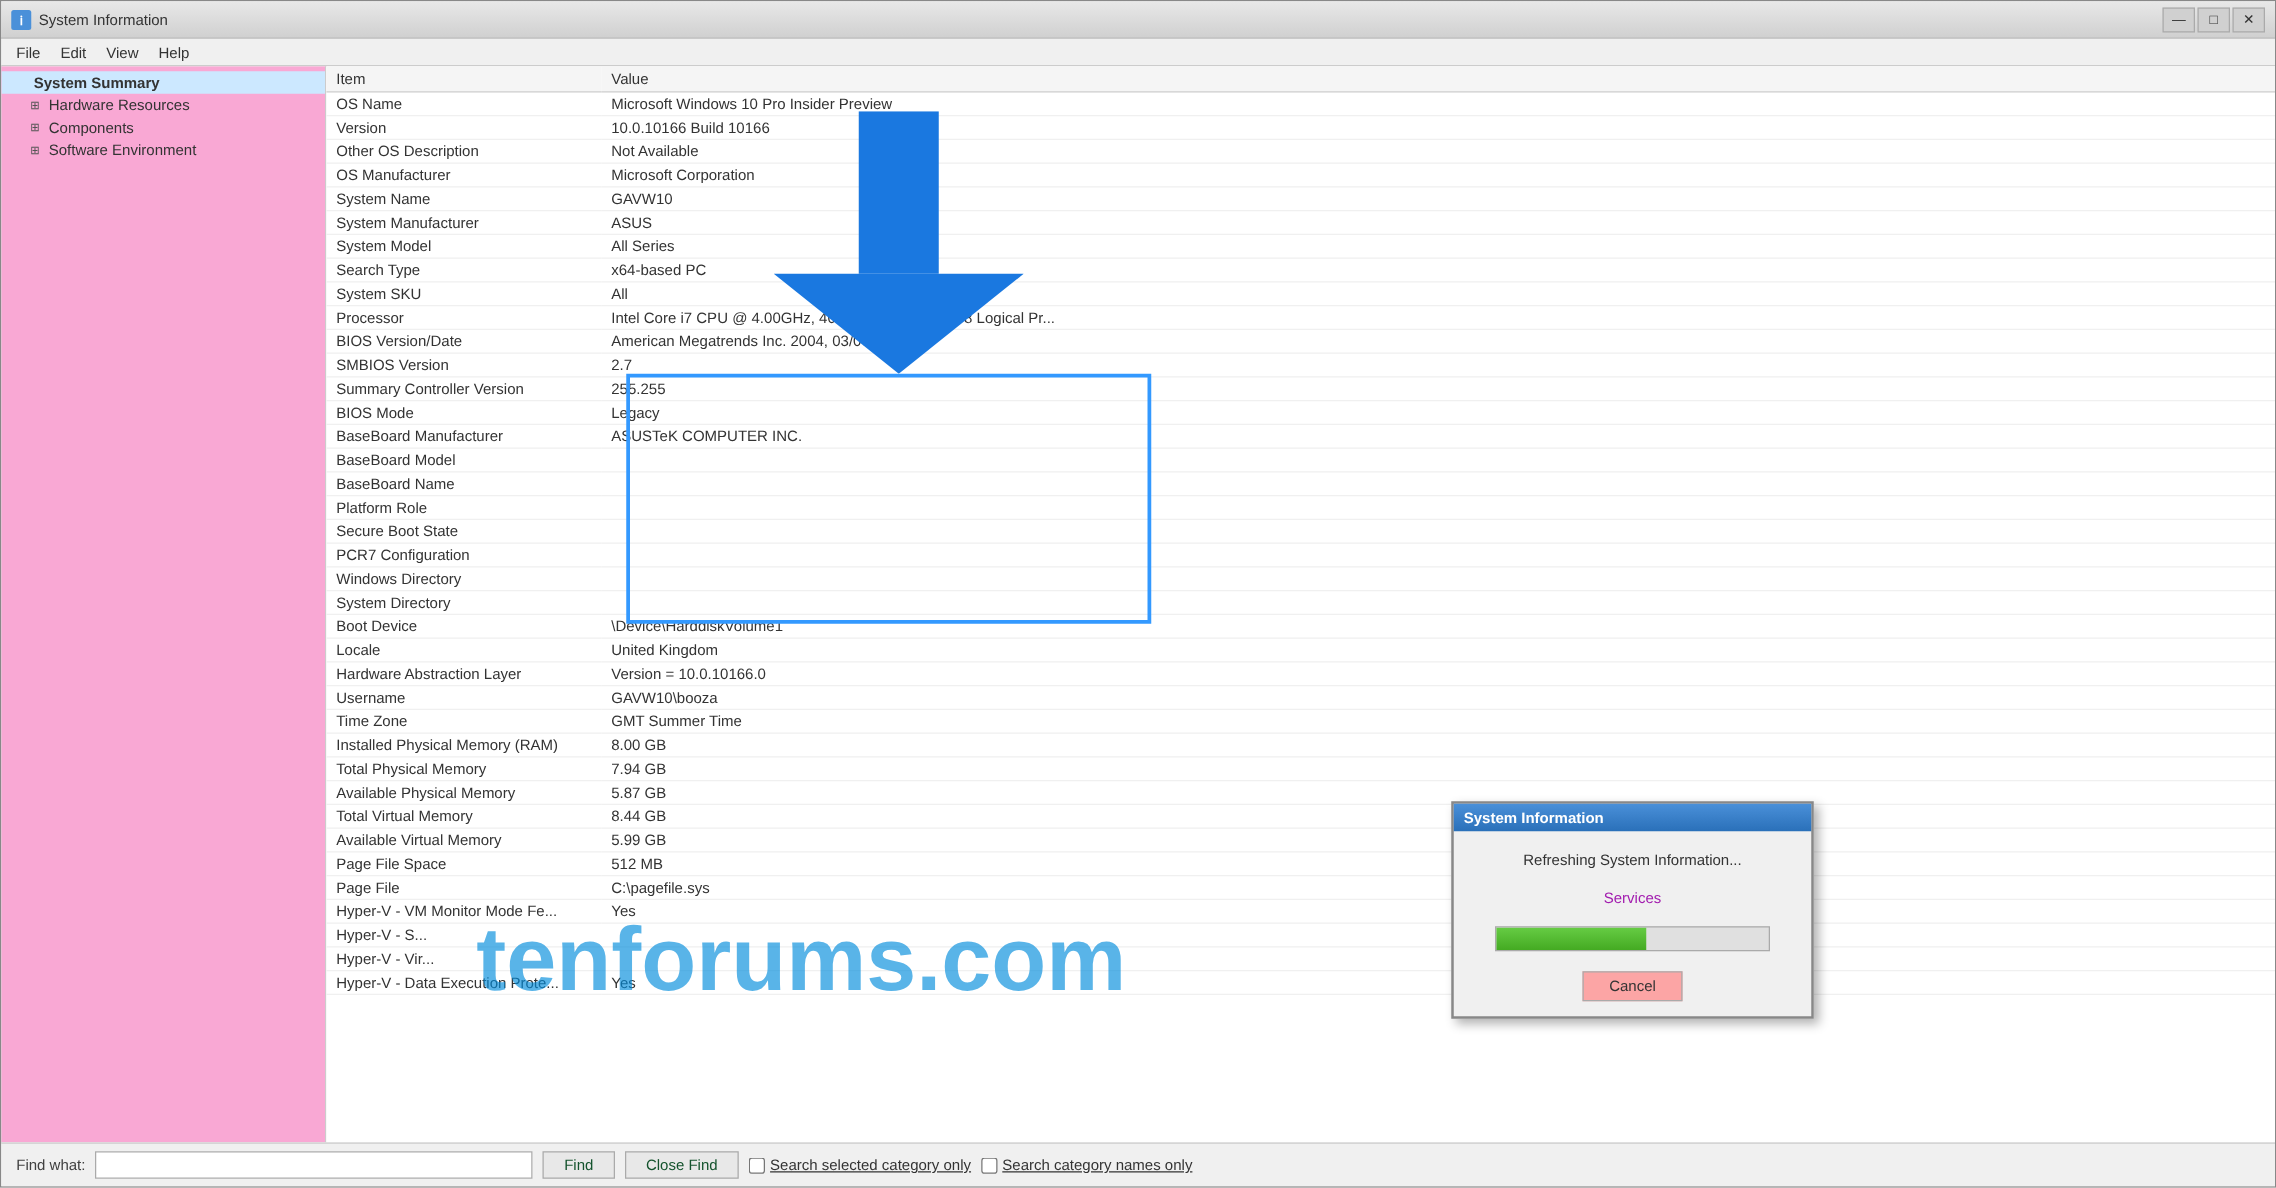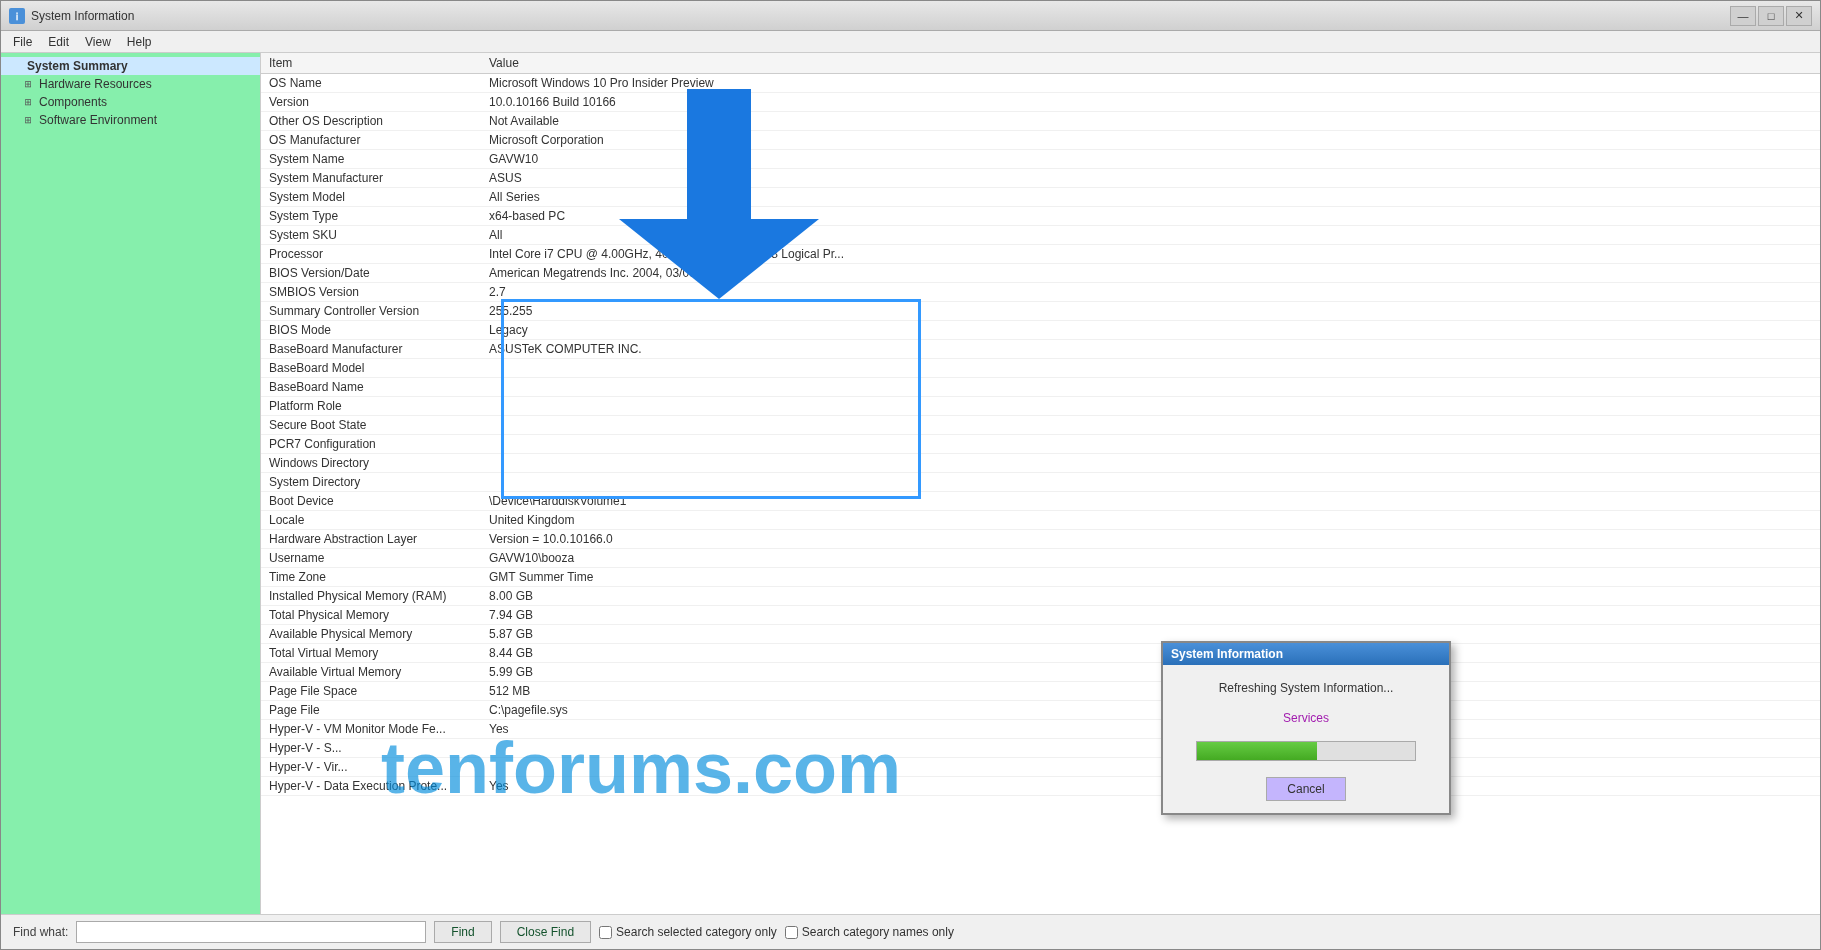--- a/index.html
+++ b/index.html
@@ -77,21 +77,21 @@
       font-size: 12px;
       color: #333;
     }
     .main-content {
       display: flex;
       flex: 1;
       overflow: hidden;
     }
     .sidebar {
       width: 260px;
-      background: #86efac;
+      background: #f9a8d4;
       border-right: 1px solid #ccc;
       overflow-y: auto;
       flex-shrink: 0;
       padding: 4px 0;
     }
     .sidebar-item {
       padding: 2px 8px;
       cursor: pointer;
       white-space: nowrap;
       display: flex;
@@ -172,20 +172,21 @@
       cursor: pointer;
       font-size: 12px;
       color: #14532d;
     }
     .find-options {
       display: flex;
       align-items: center;
       gap: 4px;
       font-size: 12px;
       color: #333;
+      text-decoration: underline;
     }
     .find-checkbox {
       width: 13px;
       height: 13px;
     }
     .sysinfo-dialog {
       position: absolute;
       top: 320px;
       left: 580px;
       width: 290px;
@@ -228,21 +229,21 @@
       border: 1px solid #aaa;
       overflow: hidden;
     }
     .progress-bar-fill {
       height: 100%;
       background: linear-gradient(to bottom, #66cc44, #44aa22);
     }
     .dialog-cancel-btn {
       height: 24px;
       padding: 0 20px;
-      background: #c4b5fd;
+      background: #fca5a5;
       border: 1px solid #aaa;
       cursor: pointer;
       font-size: 12px;
       color: #333;
     }
     
     .watermark {
       position: absolute;
       bottom: 140px;
       left: 380px;
@@ -329,21 +330,21 @@
             </tr>
             <tr>
               <td>System Manufacturer</td>
               <td>ASUS</td>
             </tr>
             <tr>
               <td>System Model</td>
               <td>All Series</td>
             </tr>
             <tr>
-              <td>System Type</td>
+              <td>Search Type</td>
               <td>x64-based PC</td>
             </tr>
             <tr>
               <td>System SKU</td>
               <td>All</td>
             </tr>
             <tr>
               <td>Processor</td>
               <td>Intel Core i7 CPU @ 4.00GHz, 4001 Mhz, 4 Core(s), 8 Logical Pr...</td>
             </tr>

